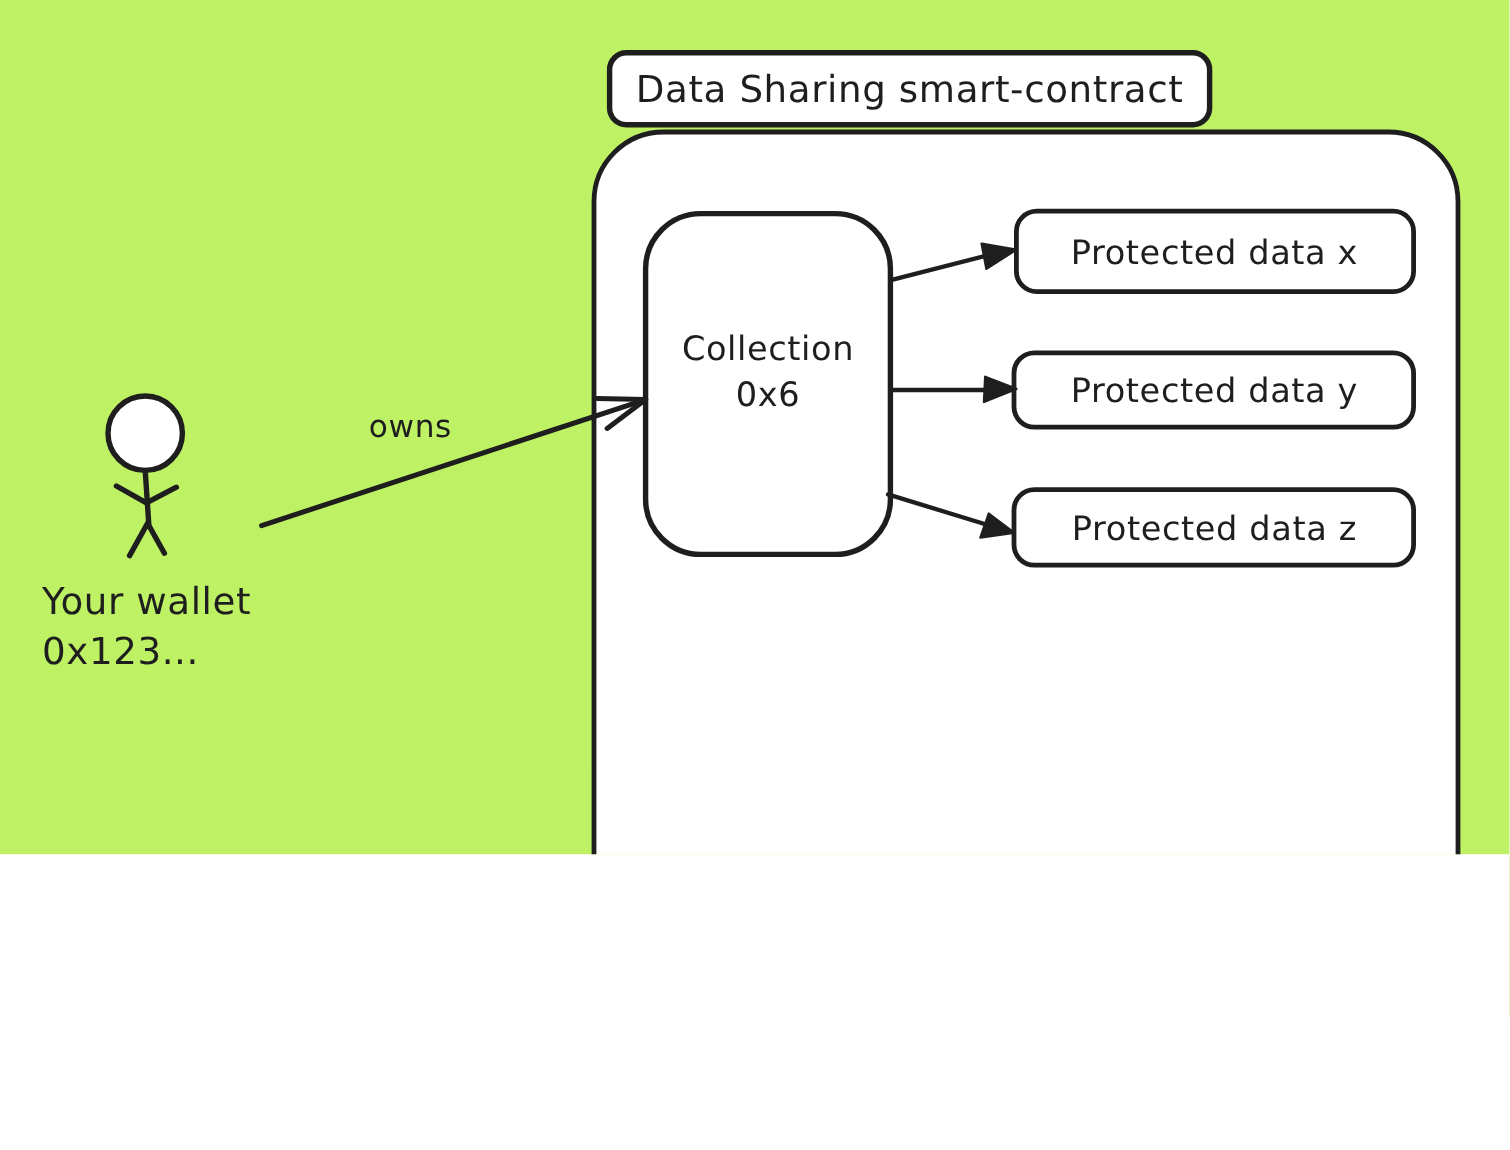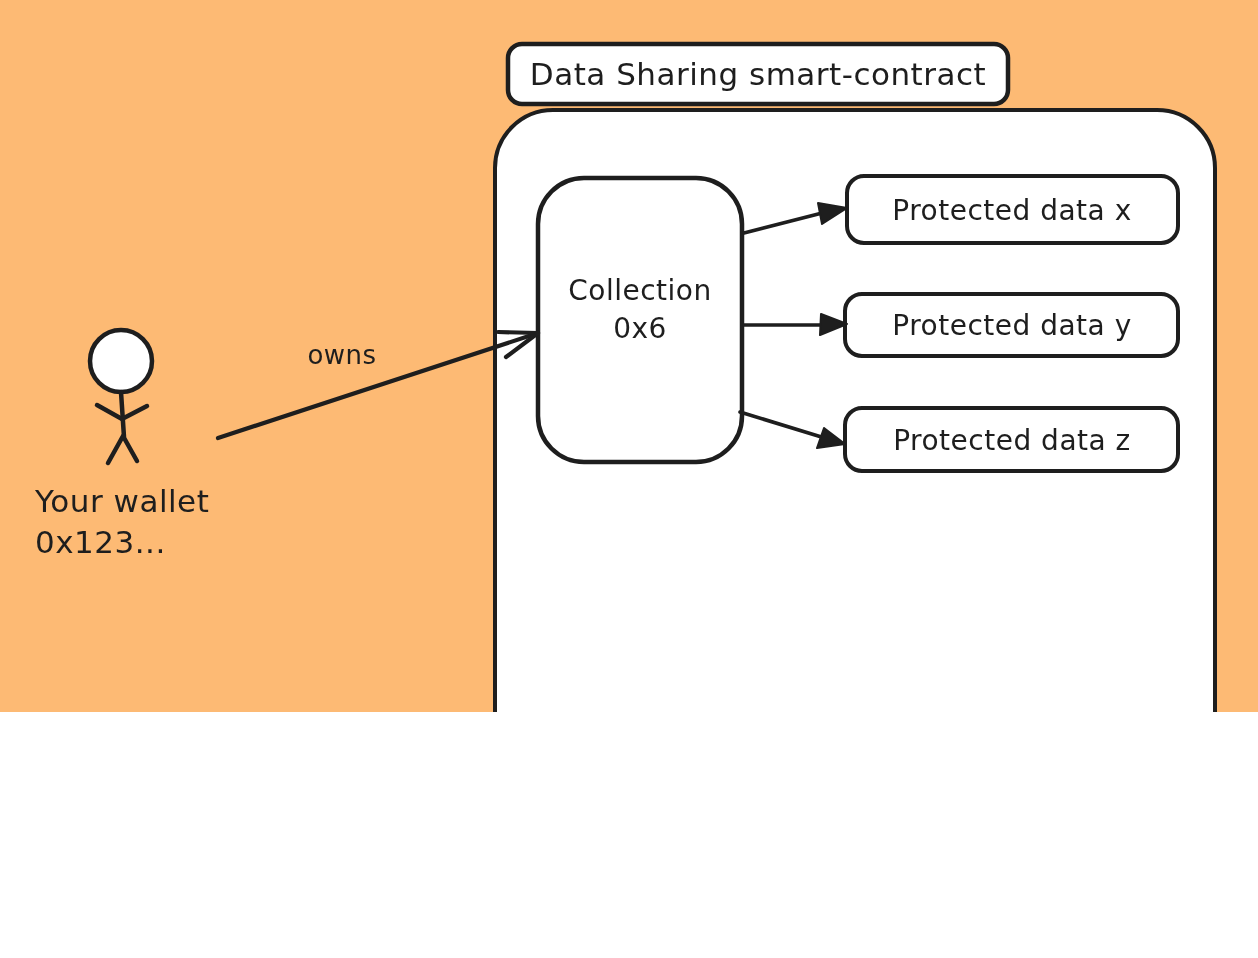--- a/index.html
+++ b/index.html
@@ -4,21 +4,21 @@
 <style>
   html, body {
     margin: 0;
     padding: 0;
     background: #ffffff;
   }
   .stage {
     position: relative;
     width: 1258px;
     height: 712px;
-    background: #fdba74;
+    background: #bef264;
     overflow: hidden;
   }
   svg { display: block; }
   .hand-text {
     font-family: "DejaVu Sans", sans-serif;
     fill: #1e1e1e;
     letter-spacing: 0.5px;
   }
   .shape {
     fill: #ffffff;

